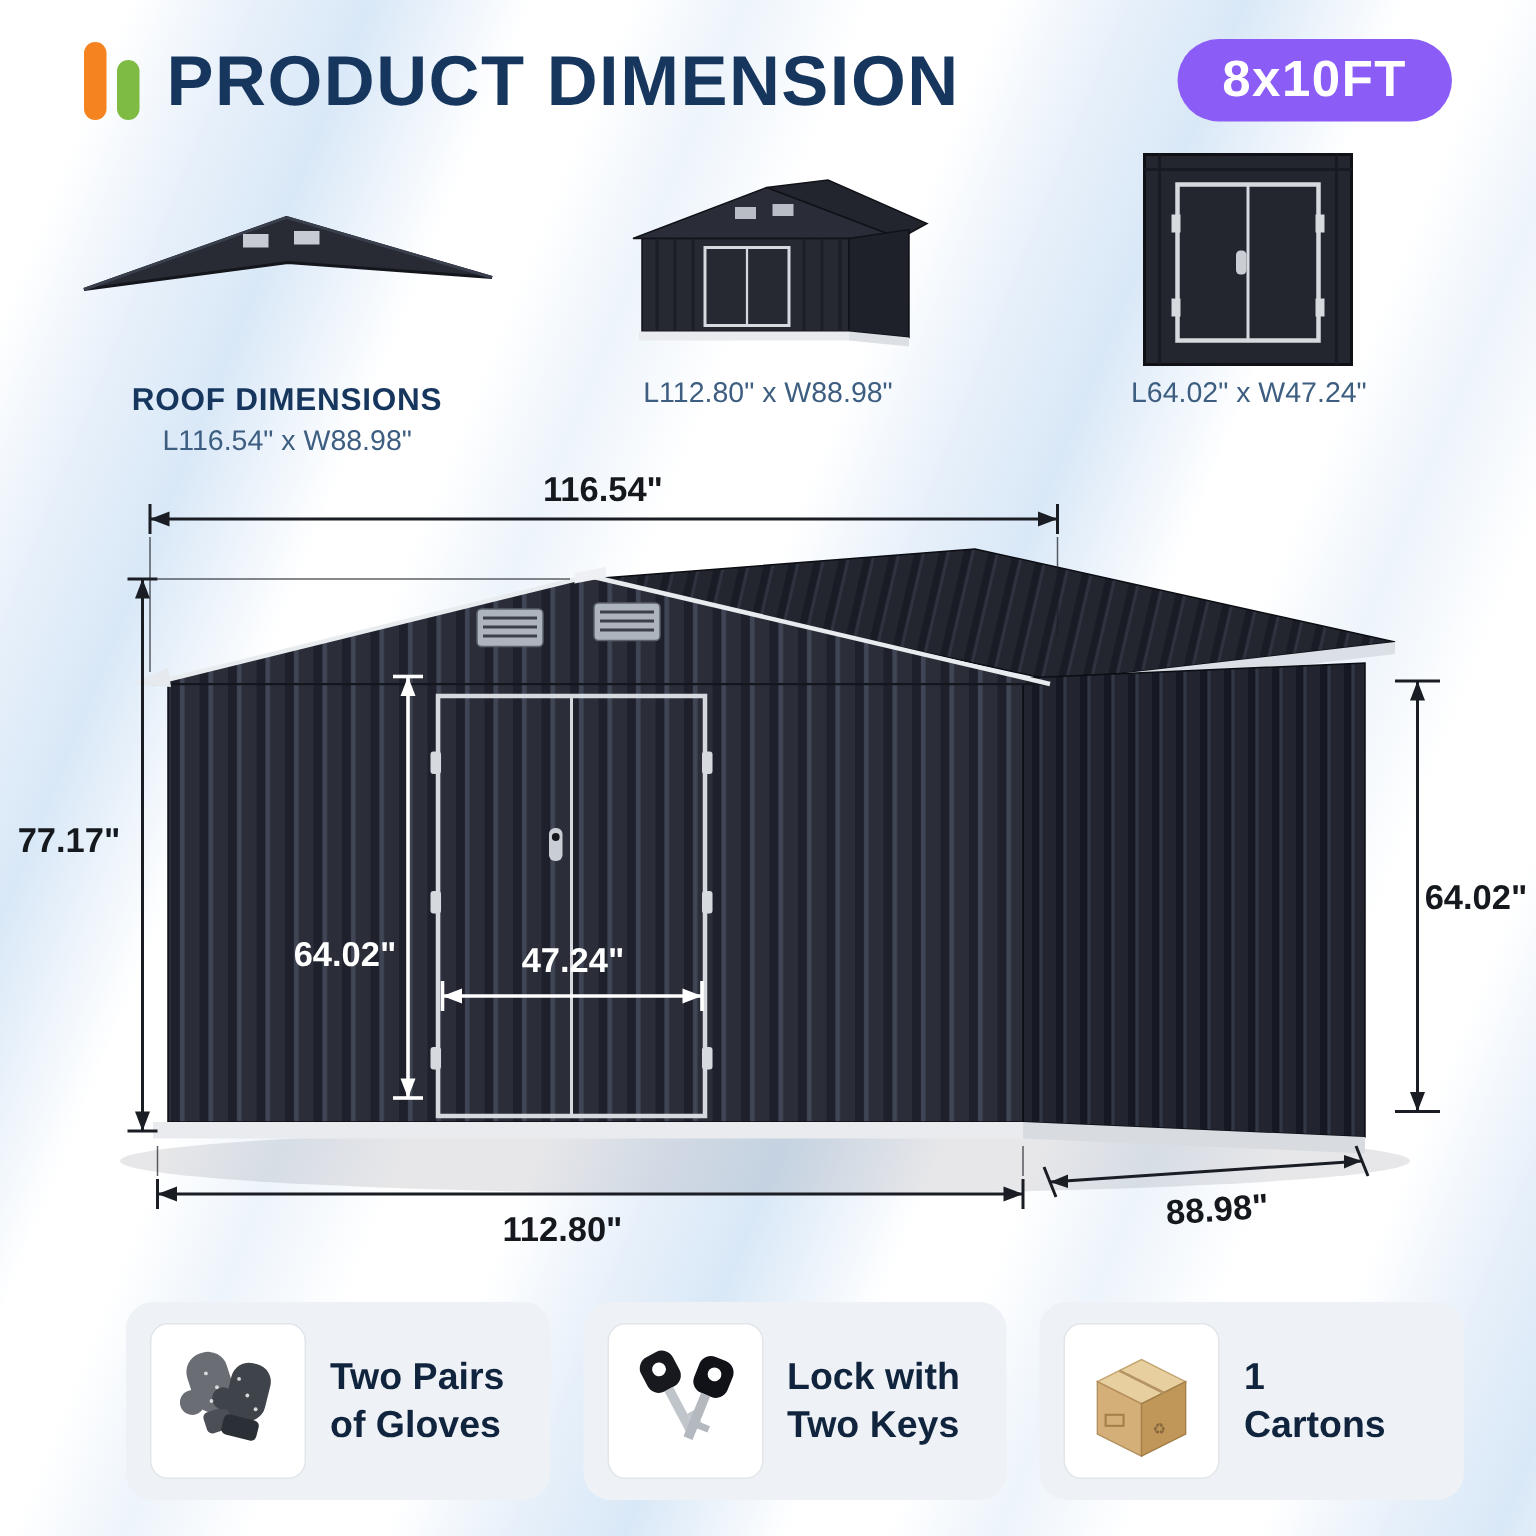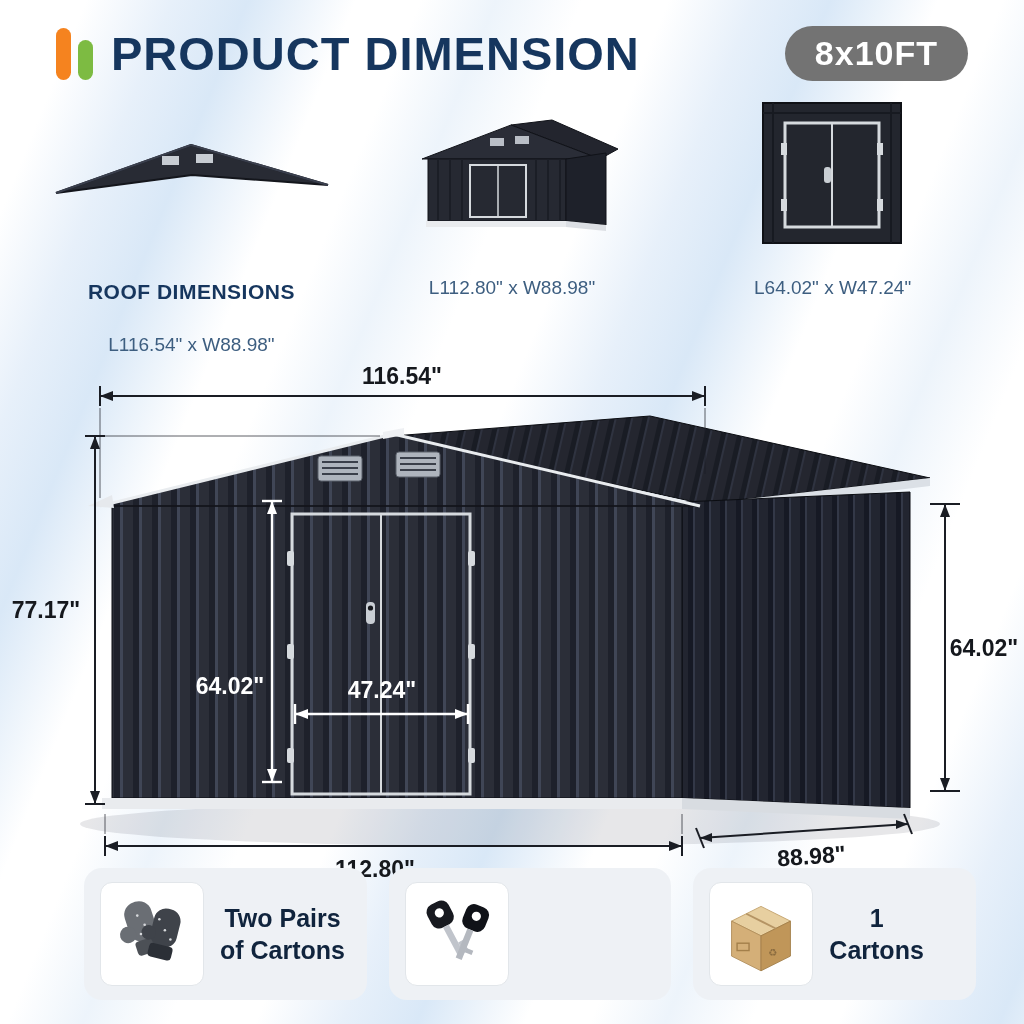--- a/index.html
+++ b/index.html
@@ -8,34 +8,34 @@
     font-family: "Liberation Sans", sans-serif;
     background:
       repeating-linear-gradient(112deg,
         #ffffff 0px, #ffffff 80px,
         #e7f0fa 160px, #d9e8f7 230px,
         #ffffff 330px, #ffffff 390px,
         #edf4fb 460px, #ffffff 540px);
     color:#16365E;
     overflow:hidden;
   }
-  .page { position:relative; width:1024px; height:1024px;text-align:center; }
+  .page { position:relative; width:1024px; height:1024px; }
 
   
   .hdr { display:flex; align-items:center; padding:26px 56px 8px 56px; }
   .bars { display:flex; align-items:flex-end; gap:7px; margin-right:18px; height:52px; }
   .bar-o { width:15px; height:52px; border-radius:8px; background:#F5831F; }
   .bar-g { width:15px; height:40px; border-radius:8px; background:#7DBB42; }
   .ttl { font-size:47px; font-weight:800; letter-spacing:1px; color:#16365E; }
-  .badge { margin-left:auto; background:#737373; color:#fff; font-size:34px; font-weight:800;
+  .badge { margin-left:auto; background:#8b5cf6; color:#fff; font-size:34px; font-weight:800;
            padding:8px 30px; border-radius:46px; letter-spacing:1px; }
 
   
   .thumbs { display:flex; justify-content:space-between; padding:8px 44px 0 44px; }
-  .thumb { width:31.5%; display:flex; flex-direction:column; align-items:center;gap:25px; }
+  .thumb { width:31.5%; display:flex; flex-direction:column; align-items:center; }
   .timg { height:150px; display:flex; align-items:flex-end; justify-content:center; }
   .tlabel { margin-top:8px; font-size:21px; font-weight:800; color:#16365E; letter-spacing:.5px; }
   .tdims  { margin-top:5px; font-size:19px; color:#3D5E80; }
 
   
   .diagram { display:block; margin:0 auto; }
   svg text { font-family:"Liberation Sans", sans-serif; }
   .dimT  { font-size:23px; font-weight:bold; fill:#15181d; }
   .dimTw { font-size:23px; font-weight:bold; fill:#ffffff; }
   .dl  { stroke:#1a1d24; stroke-width:2; }
@@ -285,21 +285,21 @@
               <circle cx="42" cy="40" r="1.4"></circle>
             <circle cx="58" cy="34" r="1.4"></circle>
               <circle cx="64" cy="46" r="1.4"></circle>
             <circle cx="38" cy="50" r="1.4"></circle>
               <circle cx="70" cy="56" r="1.4"></circle>
           </g>
         </svg>
       </div>
       <div class="flabel">
         <div>Two Pairs</div>
-        <div>of Cartons</div>
+        <div>of Gloves</div>
       </div>
     </div>
 
     <div class="card">
       <div class="ibox">
         <svg width="92" height="92" viewBox="0 0 100 100">
           <g transform="rotate(-28 42 46)">
             <rect x="28" y="12" width="26" height="28" rx="9" fill="#17191f"></rect>
             <circle cx="41" cy="24" r="5" fill="#ffffff"></circle>
             <rect x="37" y="40" width="7" height="36" fill="#c0c4cb"></rect>
@@ -307,20 +307,24 @@
             <rect x="44" y="70" width="6" height="5" fill="#c0c4cb"></rect>
           </g>
           <g transform="rotate(22 60 50)">
             <rect x="50" y="16" width="26" height="28" rx="9" fill="#101218"></rect>
             <circle cx="63" cy="28" r="5" fill="#ffffff"></circle>
             <rect x="59" y="44" width="7" height="34" fill="#b4b8bf"></rect>
             <rect x="66" y="64" width="8" height="5" fill="#b4b8bf"></rect>
           </g>
         </svg>
       </div>
+      <div class="flabel">
+        <div>Lock with</div>
+        <div>Two Keys</div>
+      </div>
     </div>
 
     <div class="card">
       <div class="ibox">
         <svg width="92" height="92" viewBox="0 0 100 100">
           <polygon points="18,36 50,20 82,36 50,52" fill="#e7cfa0" stroke="#c3a26d"></polygon>
           <polygon points="18,36 50,52 50,90 18,74" fill="#d4af78" stroke="#b28f5c"></polygon>
           <polygon points="82,36 50,52 50,90 82,74" fill="#c09659" stroke="#a37f4a"></polygon>
           <line x1="34" y1="28" x2="66" y2="44" stroke="#b59464" stroke-width="2"></line>
           <rect x="24" y="60" width="13" height="8" fill="none" stroke="#a37f4a" stroke-width="1.5"></rect>

